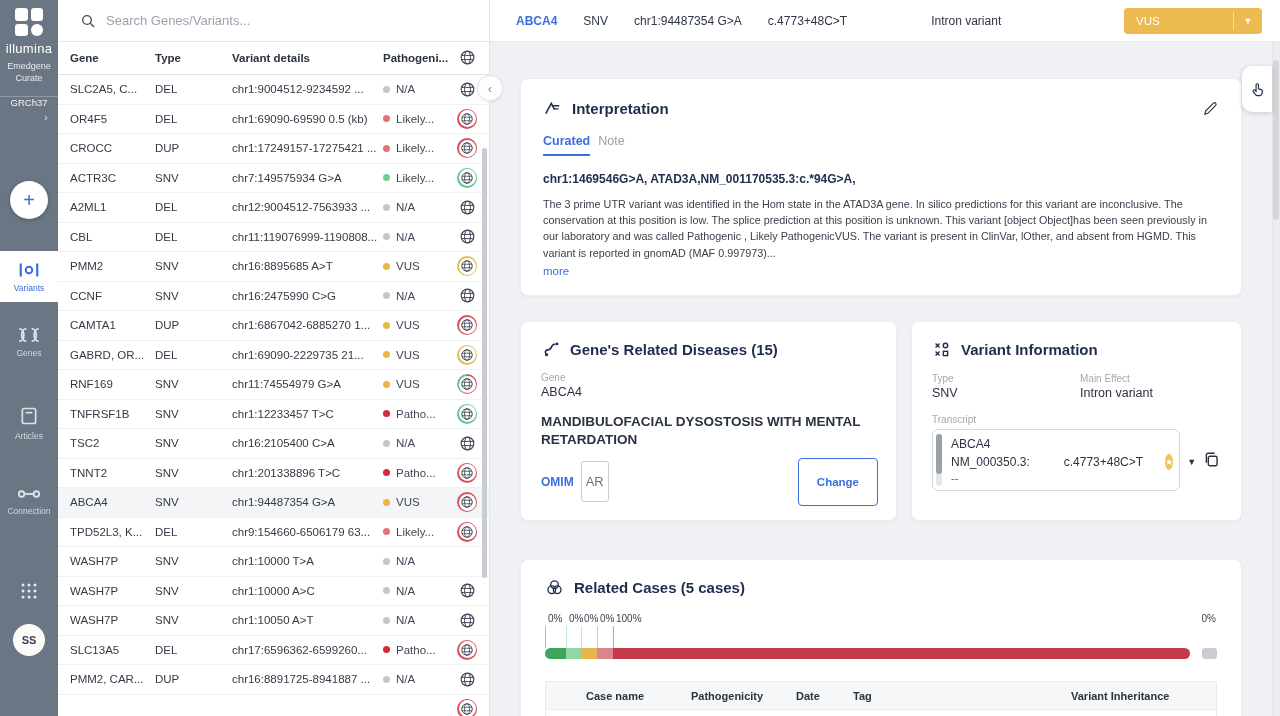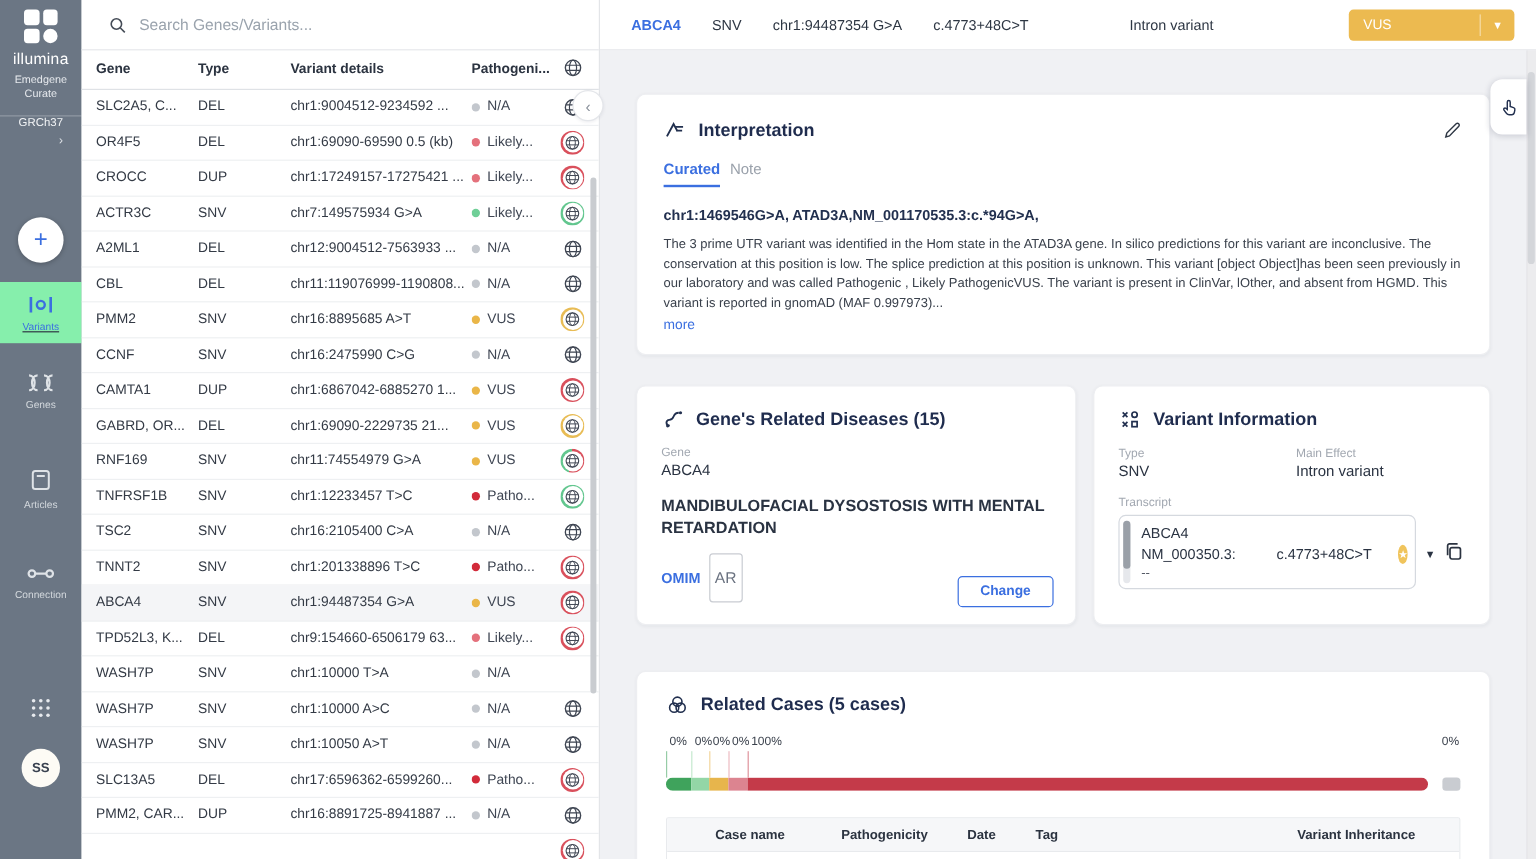--- a/index.html
+++ b/index.html
@@ -1,33 +1,33 @@
 <!DOCTYPE html>
 <html><head>
 <meta charset="utf-8">
 <style>
   * { box-sizing: border-box; margin: 0; padding: 0; }
   html,body { width:1280px; height:716px; overflow:hidden; }
   body { font-family:"Liberation Sans", sans-serif; background:#f0f1f4; color:#2e3744; }
   .app { position:relative; display:flex; width:1280px; height:716px; }
 
   
-  .sidebar { width:68px; background:#6b7684; display:flex; flex-direction:column; align-items:center; flex:none; }
+  .sidebar { width:58px; background:#6b7684; display:flex; flex-direction:column; align-items:center; flex:none; }
   .logo { margin-top:8px; width:28px; height:28px; display:grid; grid-template-columns:1fr 1fr; grid-gap:3px; }
   .logo span { background:#fff; border-radius:3px; }
   .logo span:nth-child(4) { border-radius:50%; }
   .brand { color:#fff; font-size:13px; margin-top:5px; letter-spacing:.3px; }
   .appname { color:#e7eaee; font-size:9px; line-height:1.35; text-align:center; margin-top:4px; }
   .side-div { width:100%; border-top:1px solid rgba(255,255,255,.25); margin-top:12px; }
   .build { color:#f2f4f6; font-size:9.5px; margin-top:0; display:flex; align-items:flex-end; gap:4px; cursor:pointer;flex-direction:column; }
   .build .chev { font-size:10px; color:#dfe3e8; }
   .add-btn { margin-top:58px; width:38px; height:38px; border-radius:50%; background:#fff; border:none; color:#3b6fe0; font-size:20px; line-height:1; box-shadow:0 1px 4px rgba(0,0,0,.25); cursor:pointer; }
   .nav-item { width:100%; margin-top:14px; padding:11px 0 9px; display:flex; flex-direction:column; align-items:center; gap:5px; cursor:pointer; }
   .nav-item .nav-label { font-size:8.5px; color:#d3d8dd; }
-  .nav-item.active { background:#86efac; margin-top:16px;text-decoration:underline; }
+  .nav-item.active { background:#ffffff; margin-top:32px; }
   .nav-item.active .nav-label { color:#3b6fe0; }
   .nav-item svg { display:block; }
   .nav-spacer { flex:1; }
   .apps-grid { margin-bottom:20px; cursor:pointer; }
   .avatar { width:32px; height:32px; border-radius:50%; background:#fdfbf5; color:#3a4250; font-size:11px; font-weight:700; display:flex; align-items:center; justify-content:center; margin-bottom:60px; cursor:pointer; }
 
   
   .list-panel { width:432px; flex:none; background:#fff; border-right:1px solid #e3e5e8; position:relative; display:flex; flex-direction:column; }
   .searchbar { height:42px; flex:none; display:flex; align-items:center; gap:10px; padding-left:22px; border-bottom:1px solid #e6e8eb; }
   .searchbar input { border:none; outline:none; font-size:13px; font-family:"Liberation Sans",sans-serif; color:#2e3744; width:300px; }
@@ -78,21 +78,21 @@
   .more-link { display:inline-block; margin-top:3px; font-size:11.5px; color:#3b6fe0; cursor:pointer; }
 
   .cards-row { display:flex; gap:14px; margin-top:25px; }
   .diseases { width:388px; min-height:172px; padding:18px 20px; position:relative; }
   .field-label { font-size:10px; color:#a2a8b1; }
   .field-value { font-size:12.5px; color:#2a3342; margin-top:2px; }
   .disease-name { margin-top:14px; font-size:13.5px; font-weight:700; color:#2a3342; line-height:1.35; max-width:340px; }
   .omim-row { margin-top:12px; display:flex; align-items:center; gap:7px; }
   .omim-link { font-size:12px; font-weight:700; color:#3b6fe0; cursor:pointer; }
   .ar-badge { font-size:13px; color:#6a7280; border:1px solid #c9ccd2; border-radius:3px; padding:12px 4px; }
-  .change-btn { position:absolute; right:18px; bottom:14px; background:#fff; border:1px solid #3b6fe0; border-radius:4px; color:#3b6fe0; font-size:11.5px; font-weight:700; font-family:"Liberation Sans",sans-serif; padding:6px 18px; cursor:pointer; }
+  .change-btn { position:absolute; right:18px; bottom:14px; background:#fff; border:1px solid #3b6fe0; border-radius:4px; color:#3b6fe0; font-size:11.5px; font-weight:700; font-family:"Liberation Sans",sans-serif; padding:17px 18px; cursor:pointer; }
 
   .vinfo { flex:1; min-height:172px; padding:18px 20px; }
   .vinfo-grid { display:flex; margin-top:14px; }
   .vinfo-col1 { width:148px; }
   .transcript-label { margin-top:14px; font-size:10px; color:#a2a8b1; }
   .transcript-row { display:flex; align-items:center; gap:22px; margin-top:4px; }
   .transcript-box { width:248px; border:1.5px solid #d5d9df; border-radius:6px; position:relative; padding:7px 10px 6px 18px; cursor:pointer; }
   .t-scroll { position:absolute; left:3px; top:4px; bottom:4px; width:6px; border-radius:3px; background:#e6e8ec; }
   .t-scroll i { position:absolute; left:0; top:0; width:6px; height:78%; border-radius:3px; background:#9aa0a8; display:block; }
   .t-line1 { font-size:12px; color:#2a3342; }

